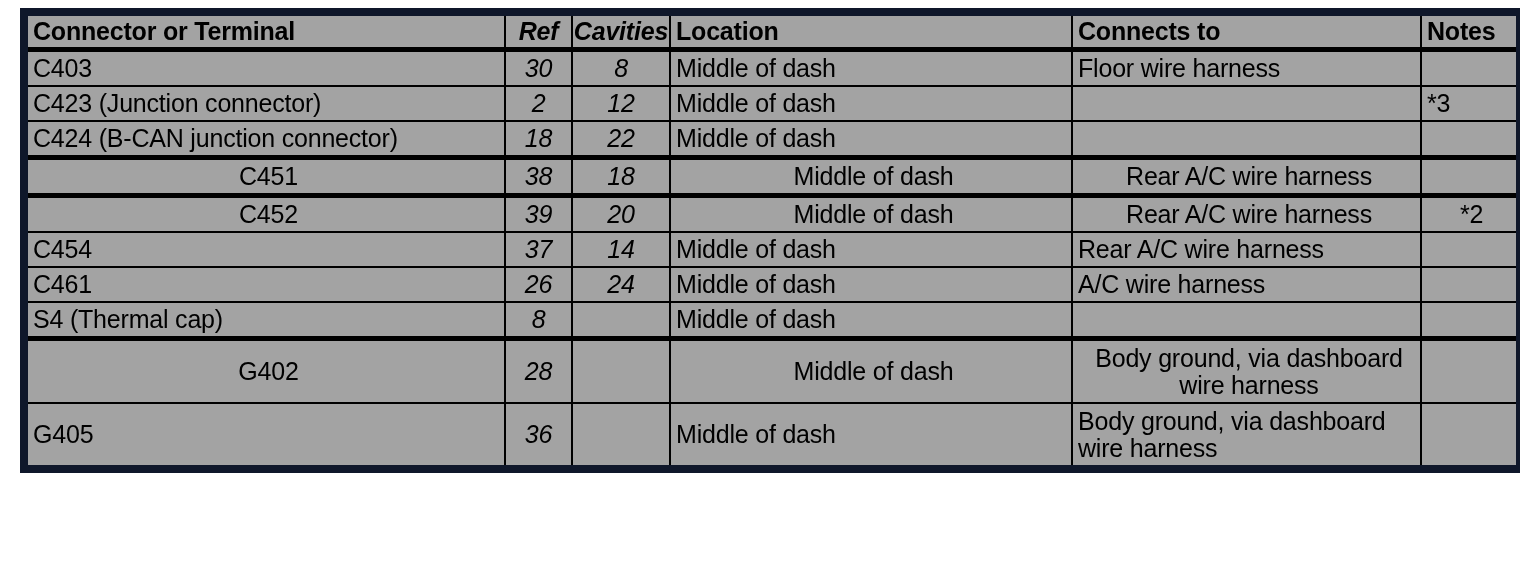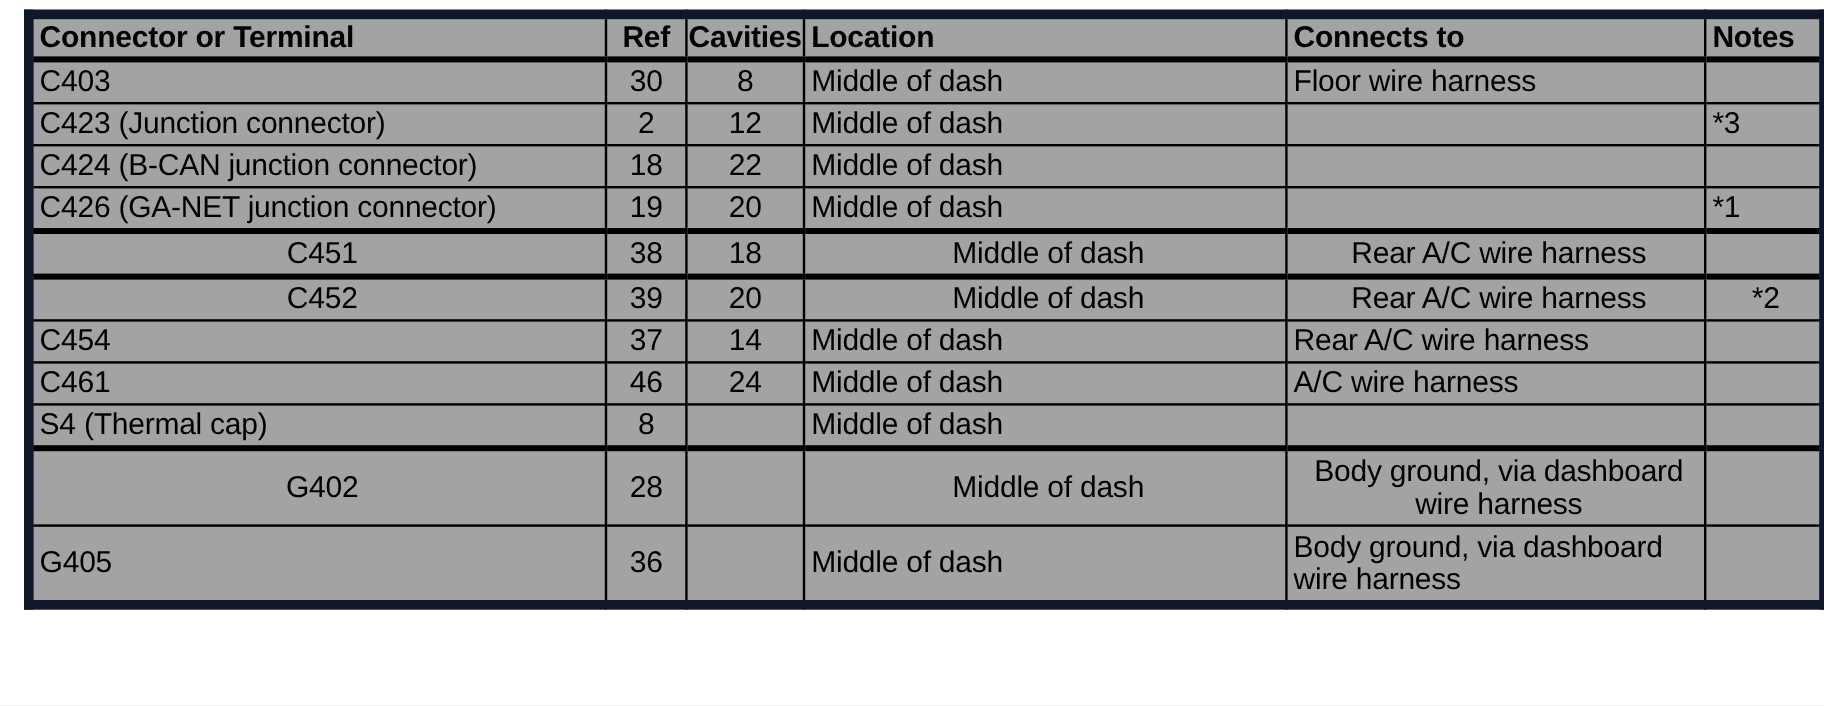--- a/index.html
+++ b/index.html
@@ -55,20 +55,21 @@
   table.conn-table thead th {
     font-weight: bold;
     height: 31px;
     border-bottom: 5px solid #000000;
     border-top: none;
   }
   table.conn-table thead th.num,
   table.conn-table tbody td.num {
     text-align: center;
     padding-left: 0;
+    font-style: italic;
   }
   table.conn-table tbody td {
     font-weight: normal;
     height: 33px;
   }
   table.conn-table tbody tr.tall td {
     height: 61px;
     vertical-align: middle;
   }
   table.conn-table tbody tr.thick-above td {
@@ -127,28 +128,20 @@
       <tr>
         <td>C424 (B-CAN junction connector)</td>
         <td class="num">18</td>
         <td class="num">22</td>
         <td>Middle of dash</td>
         <td></td>
         <td></td>
       </tr>
 
 
-      <tr>
-        <td>C426 (GA-NET junction connector)</td>
-        <td class="num">19</td>
-        <td class="num">20</td>
-        <td>Middle of dash</td>
-        <td></td>
-        <td>*1</td>
-      </tr>
 
       <tr class="thick-above">
         <td>C451</td>
         <td class="num">38</td>
         <td class="num">18</td>
         <td>Middle of dash</td>
         <td>Rear A/C wire harness</td>
         <td></td>
       </tr>
 
@@ -165,21 +158,21 @@
         <td>C454</td>
         <td class="num">37</td>
         <td class="num">14</td>
         <td>Middle of dash</td>
         <td>Rear A/C wire harness</td>
         <td></td>
       </tr>
 
       <tr>
         <td>C461</td>
-        <td class="num">46</td>
+        <td class="num">26</td>
         <td class="num">24</td>
         <td>Middle of dash</td>
         <td>A/C wire harness</td>
         <td></td>
       </tr>
 
 
       <tr>
         <td>S4 (Thermal cap)</td>
         <td class="num">8</td>

